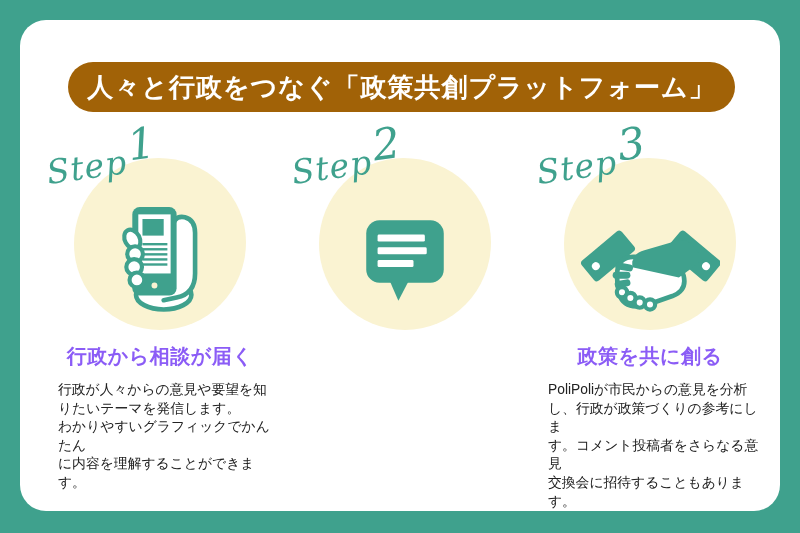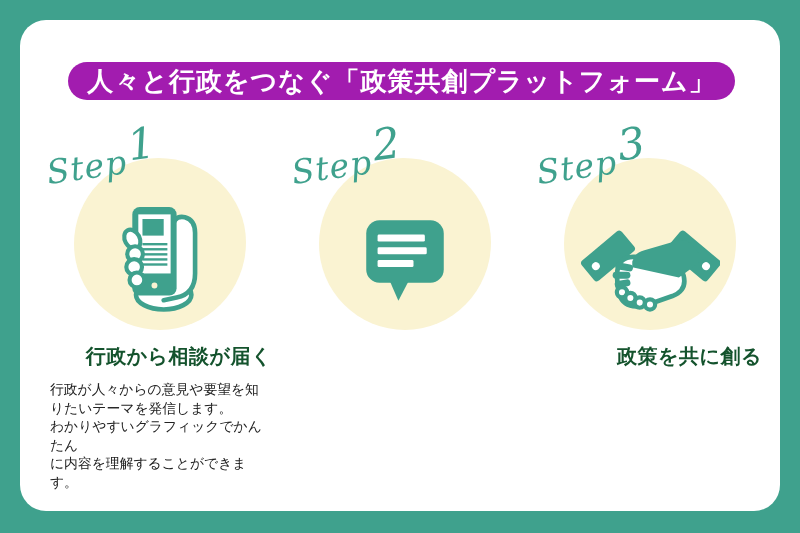--- a/index.html
+++ b/index.html
@@ -6,22 +6,22 @@
   .frame{
     position:relative;width:800px;height:533px;overflow:hidden;
     background:#3FA18D;
     font-family:"Liberation Sans","DejaVu Sans",sans-serif;
   }
   .card{
     position:absolute;left:20px;top:20px;width:760px;height:491px;
     background:#ffffff;border-radius:26px;
   }
   .banner{
-    position:absolute;left:48px;top:42px;width:667px;height:38px;
-    background:#a21caf;border-radius:26px;
+    position:absolute;left:48px;top:42px;width:667px;height:50px;
+    background:#a16207;border-radius:26px;
     display:flex;align-items:center;justify-content:center;
   }
   .banner .title{
     color:#ffffff;font-weight:bold;font-size:26px;letter-spacing:1px;white-space:nowrap;
   }
   .steps{
     position:absolute;left:28px;top:130px;width:714px;
     display:flex;justify-content:space-between;
   }
   .step{width:224px;position:relative;}
@@ -37,25 +37,25 @@
     font-style:italic;transform:rotate(-8deg);transform-origin:left bottom;
     white-space:nowrap;
   }
   .step-label .word{font-size:33px;letter-spacing:1px;}
   .step-label .num{font-size:43px;position:relative;top:-12px;margin-left:3px;font-style:italic;}
   .icon{position:absolute;z-index:2;}
   .icon-phone{left:50%;top:44px;margin-left:-48px;}
   .icon-bubble{left:50%;top:62px;margin-left:-52px;}
   .icon-hands{left:50%;top:72px;margin-left:-70px;}
   .step h2{
-    margin:13px 0 0 0;text-align:right;
-    font-size:20px;font-weight:bold;color:#14532d;letter-spacing:0.5px;
+    margin:13px 0 0 0;text-align:center;
+    font-size:20px;font-weight:bold;color:#8b5cf6;letter-spacing:0.5px;
   }
   .step p{
-    margin:11px 0 0 2px;font-size:13.8px;line-height:18.6px;color:#222222;
+    margin:11px 0 0 10px;font-size:13.8px;line-height:18.6px;color:#222222;
     white-space:pre-line;letter-spacing:0px;
   }
 </style>
 </head>
 <body>
 
 <div class="frame">
   <div class="card">
 
     <div class="banner">
@@ -133,17 +133,21 @@
               <rect x="35" y="53" width="19" height="7.5" rx="3.7"></rect>
               <rect x="37" y="62" width="17" height="7.5" rx="3.7" transform="rotate(-10 45 65)"></rect>
             </g>
             <circle cx="45" cy="75" r="5.5" fill="#ffffff" stroke="#3FA18D" stroke-width="4.5"></circle>
             <circle cx="54" cy="81" r="5.5" fill="#ffffff" stroke="#3FA18D" stroke-width="4.5"></circle>
             <circle cx="64" cy="86" r="5.5" fill="#ffffff" stroke="#3FA18D" stroke-width="4.5"></circle>
             <circle cx="75" cy="88" r="5.5" fill="#ffffff" stroke="#3FA18D" stroke-width="4.5"></circle>
           </svg>
         </div>
         <h2>政策を共に創る</h2>
+        <p>PoliPoliが市民からの意見を分析
+し、行政が政策づくりの参考にしま
+す。コメント投稿者をさらなる意見
+交換会に招待することもあります。</p>
       </section>
 
     </div>
   </div>
 </div>
 
 </body></html>

